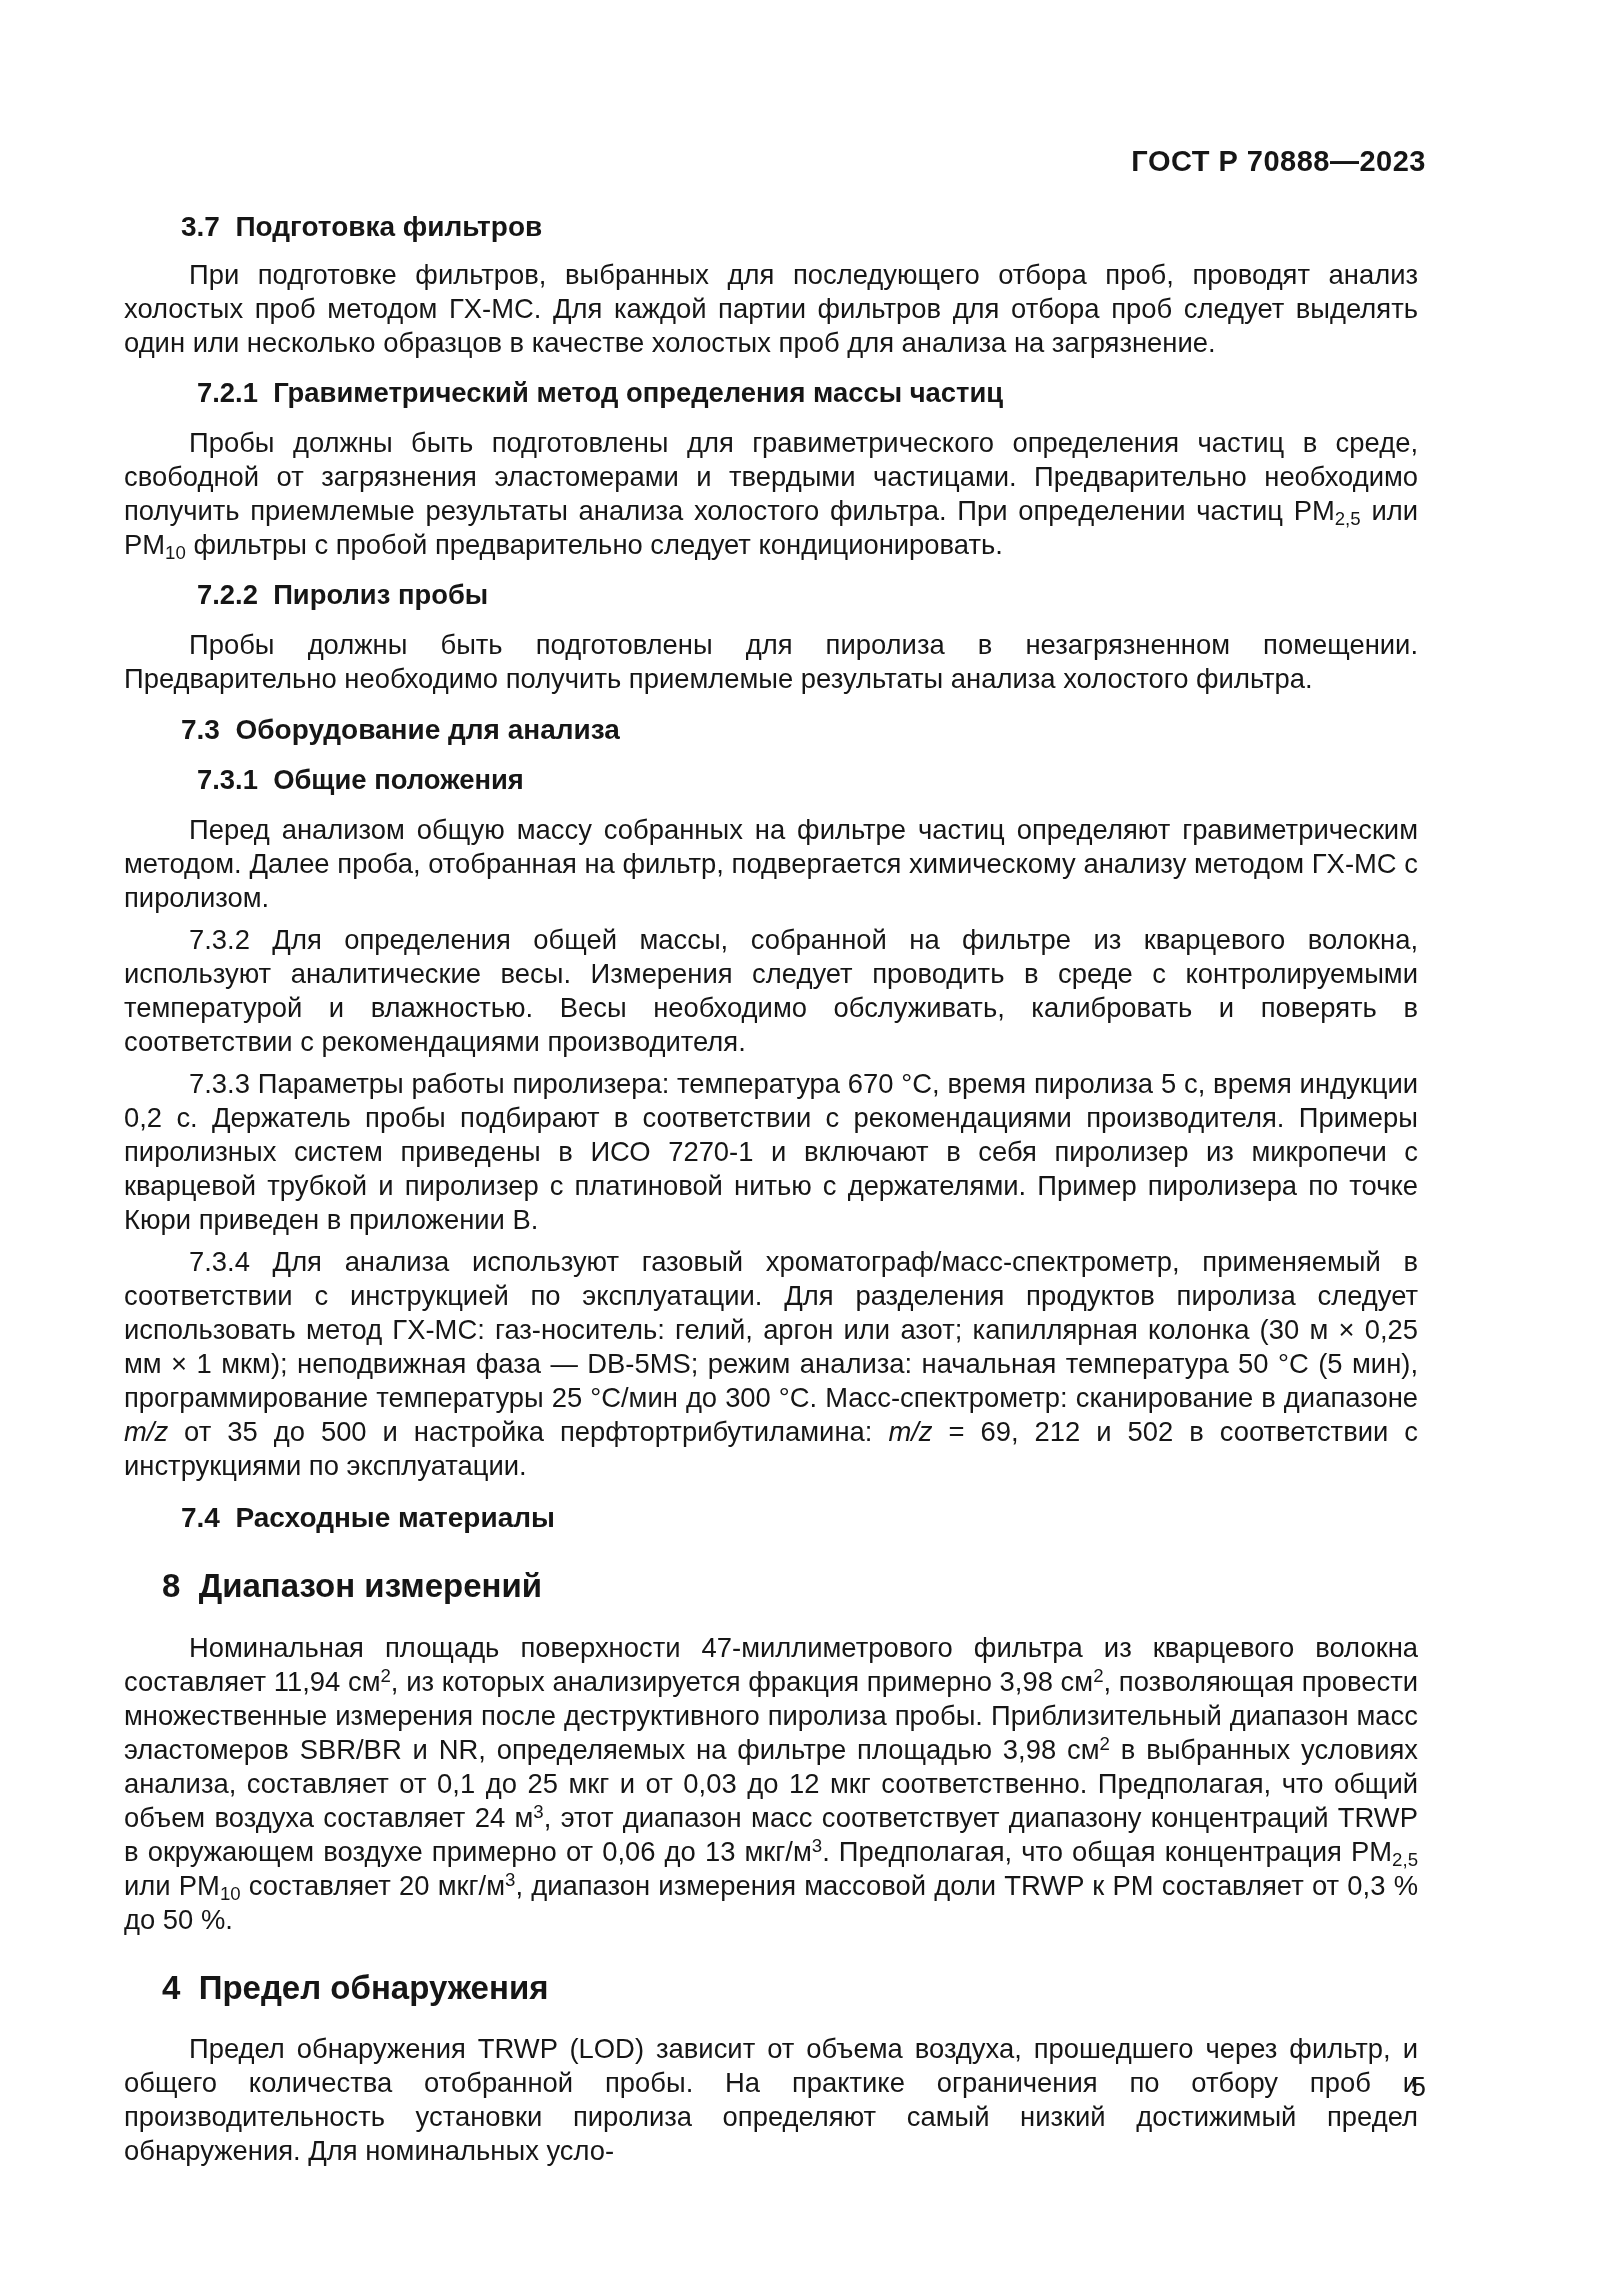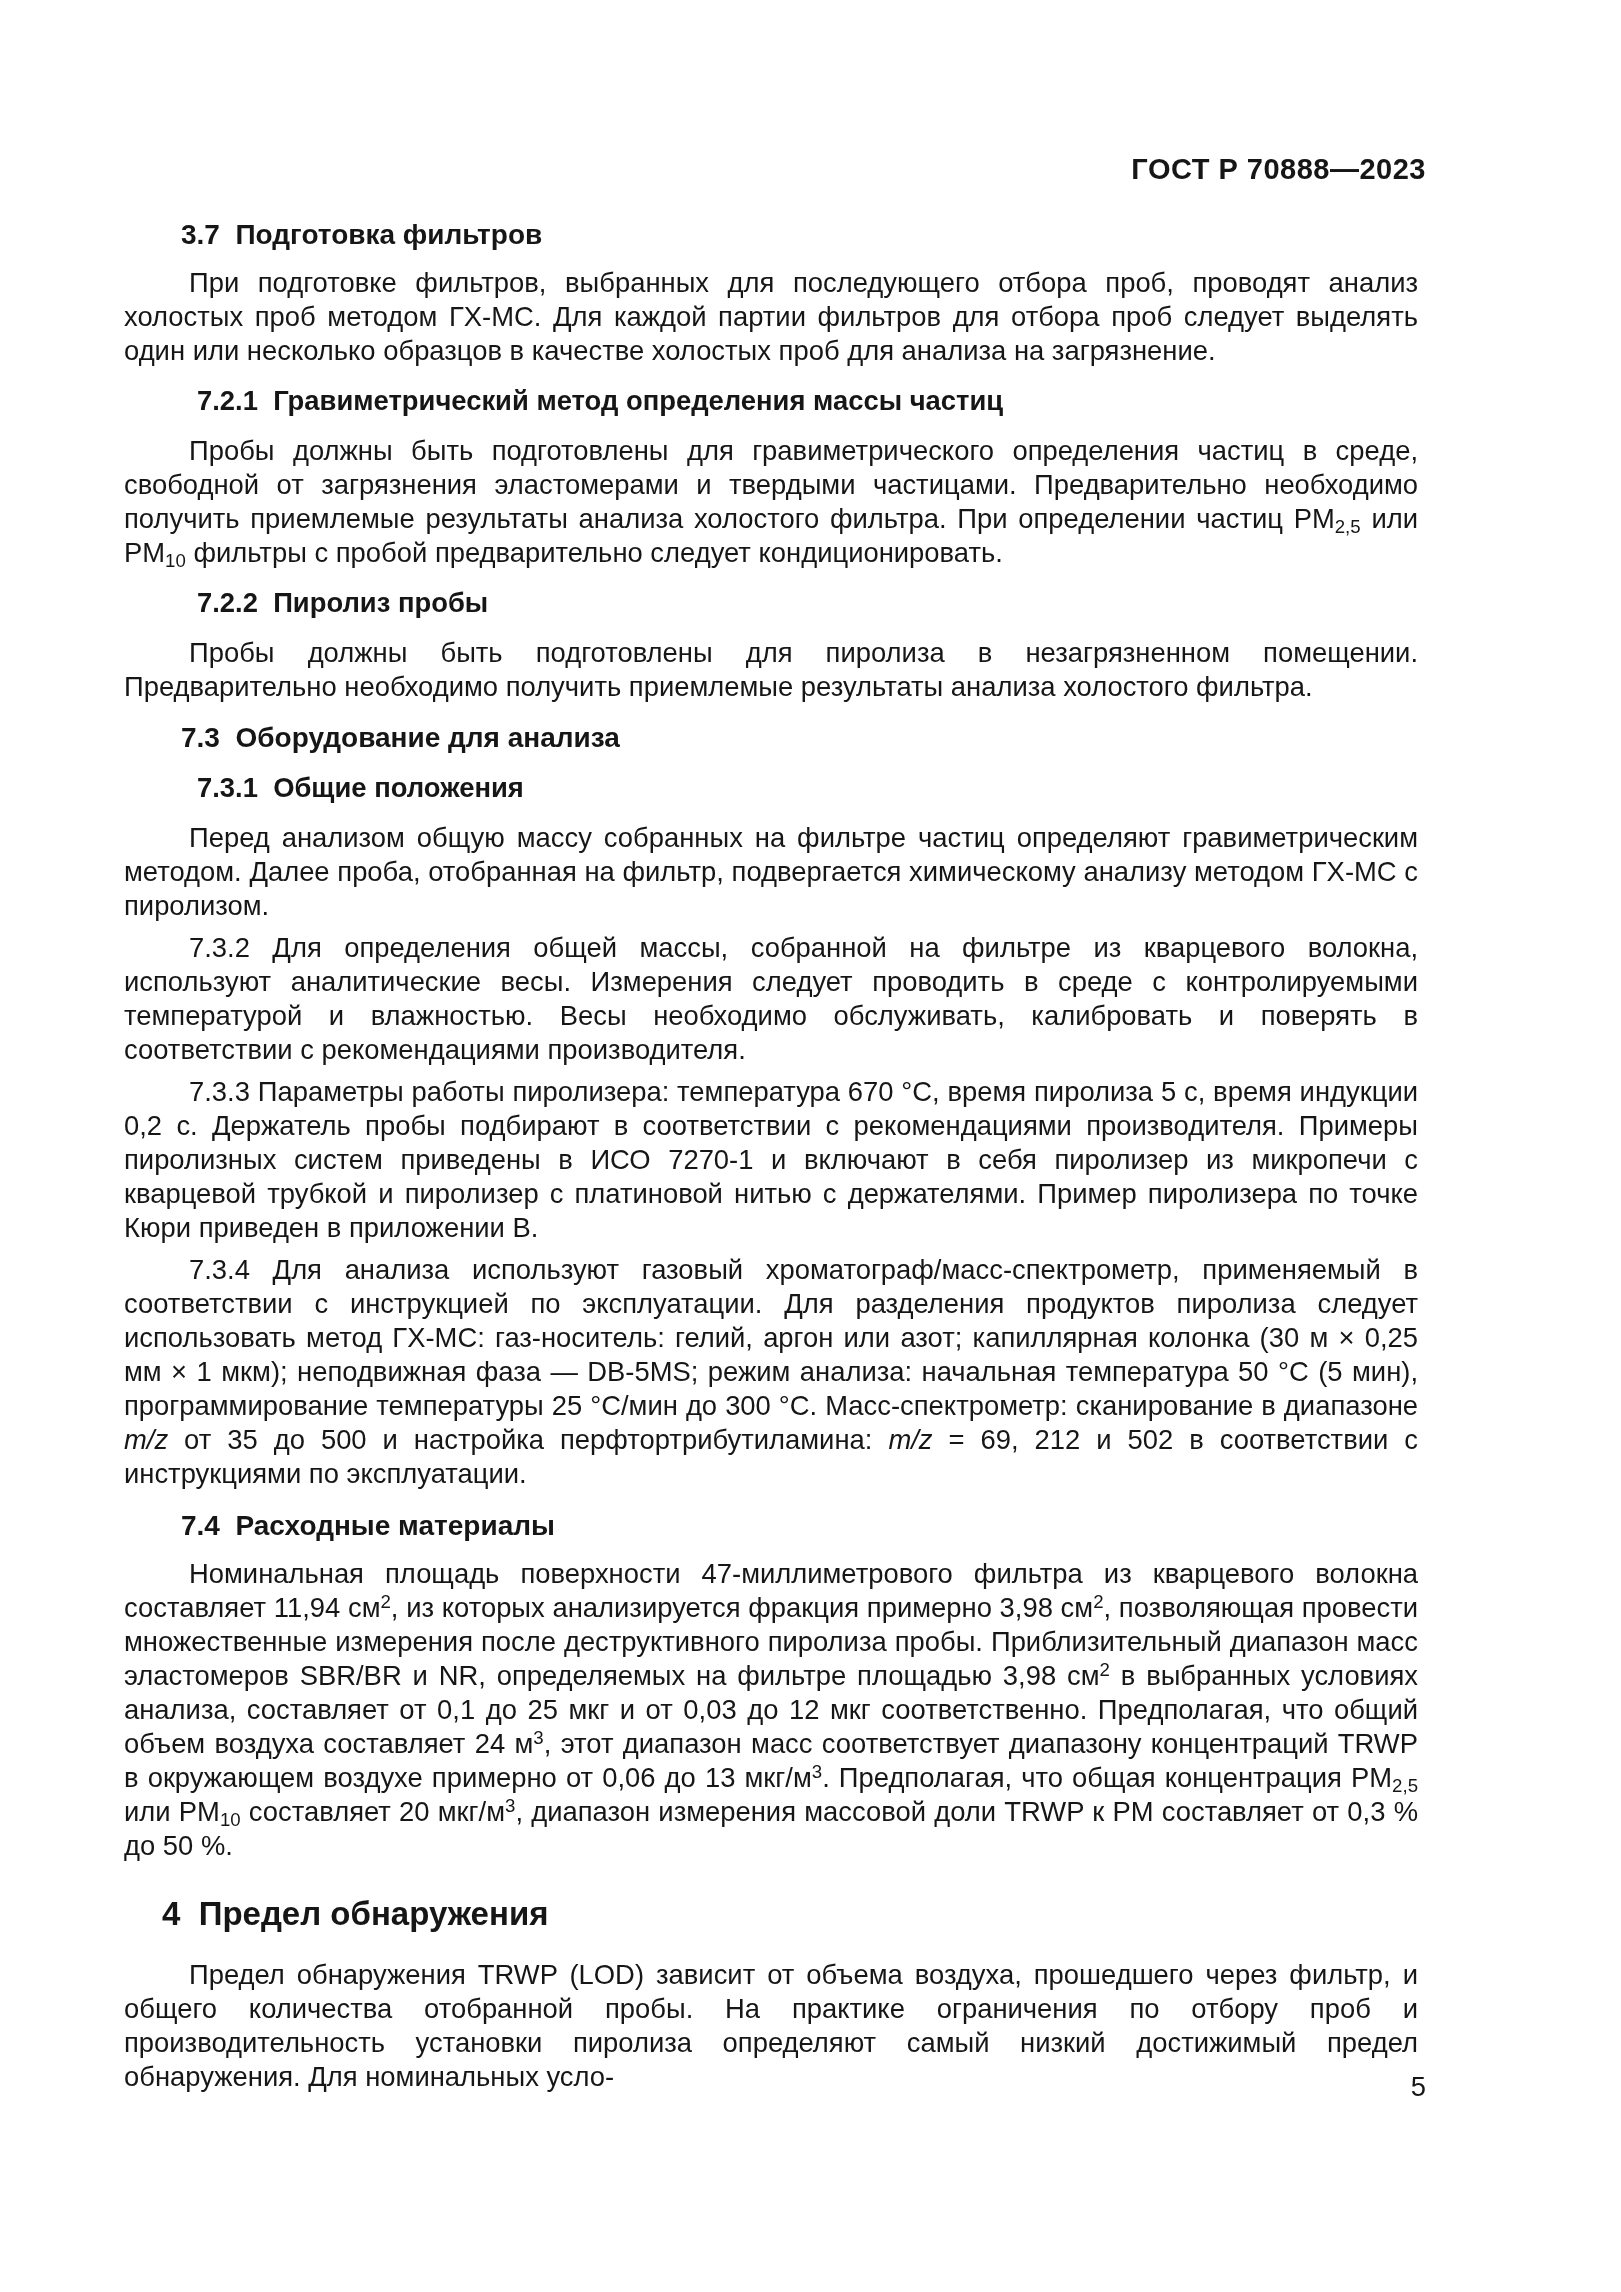--- a/index.html
+++ b/index.html
@@ -6,21 +6,21 @@
   .page {
     position:relative;
     width:1621px; height:2293px;
     background:#ffffff;
     overflow:hidden;
     font-family:"Liberation Sans", sans-serif;
     color:#161616;
   }
   .content {
     position:absolute;
-    left:116px; top:152px;
+    left:116px; top:144px;
     width:1310px;
   }
   .doc-header {
     font-size:29px; font-weight:700;
     line-height:34px;
     text-align:right;
     margin:0 0 31px 0;
     letter-spacing:0.5px;
   }
   .blk { font-size:27.4px; line-height:34px; }
@@ -74,20 +74,21 @@
         <div class="blk p"><span>Пробы должны быть подготовлены для гравиметрического определения частиц в среде, свободной от загрязнения эластомерами и твердыми частицами. Предварительно необходимо получить приемлемые результаты анализа холостого фильтра. При определении частиц PM</span><sub>2,5</sub><span> или PM</span><sub>10</sub><span> фильтры с пробой предварительно следует кондиционировать.</span></div>
         <div class="blk h4"><span>7.2.2  Пиролиз пробы</span></div>
         <div class="blk p"><span>Пробы должны быть подготовлены для пиролиза в незагрязненном помещении. Предварительно необходимо получить приемлемые результаты анализа холостого фильтра.</span></div>
         <div class="blk h2"><span>7.3  Оборудование для анализа</span></div>
         <div class="blk h4"><span>7.3.1  Общие положения</span></div>
         <div class="blk p"><span>Перед анализом общую массу собранных на фильтре частиц определяют гравиметрическим методом. Далее проба, отобранная на фильтр, подвергается химическому анализу методом ГХ-МС с пиролизом.</span></div>
         <div class="blk p"><span>7.3.2 Для определения общей массы, собранной на фильтре из кварцевого волокна, используют аналитические весы. Измерения следует проводить в среде с контролируемыми температурой и влажностью. Весы необходимо обслуживать, калибровать и поверять в соответствии с рекомендациями производителя.</span></div>
         <div class="blk p"><span>7.3.3 Параметры работы пиролизера: температура 670 °C, время пиролиза 5 с, время индукции 0,2 с. Держатель пробы подбирают в соответствии с рекомендациями производителя. Примеры пиролизных систем приведены в ИСО 7270-1 и включают в себя пиролизер из микропечи с кварцевой трубкой и пиролизер с платиновой нитью с держателями. Пример пиролизера по точке Кюри приведен в приложении В.</span></div>
         <div class="blk p"><span>7.3.4 Для анализа используют газовый хроматограф/масс-спектрометр, применяемый в соответствии с инструкцией по эксплуатации. Для разделения продуктов пиролиза следует использовать метод ГХ-МС: газ-носитель: гелий, аргон или азот; капиллярная колонка (30 м × 0,25 мм × 1 мкм); неподвижная фаза — DB-5MS; режим анализа: начальная температура 50 °C (5 мин), программирование температуры 25 °C/мин до 300 °C. Масс-спектрометр: сканирование в диапазоне </span><span class="i">m/z</span><span> от 35 до 500 и настройка перфтортрибутиламина: </span><span class="i">m/z</span><span> = 69, 212 и 502 в соответствии с инструкциями по эксплуатации.</span></div>
         <div class="blk h2"><span>7.4  Расходные материалы</span></div>
+        <div class="blk h1"><span>8  Диапазон измерений</span></div>
         <div class="blk p"><span>Номинальная площадь поверхности 47-миллиметрового фильтра из кварцевого волокна составляет 11,94 см</span><sup>2</sup><span>, из которых анализируется фракция примерно 3,98 см</span><sup>2</sup><span>, позволяющая провести множественные измерения после деструктивного пиролиза пробы. Приблизительный диапазон масс эластомеров SBR/BR и NR, определяемых на фильтре площадью 3,98 см</span><sup>2</sup><span> в выбранных условиях анализа, составляет от 0,1 до 25 мкг и от 0,03 до 12 мкг соответственно. Предполагая, что общий объем воздуха составляет 24 м</span><sup>3</sup><span>, этот диапазон масс соответствует диапазону концентраций TRWP в окружающем воздухе примерно от 0,06 до 13 мкг/м</span><sup>3</sup><span>. Предполагая, что общая концентрация PM</span><sub>2,5</sub><span> или PM</span><sub>10</sub><span> составляет 20 мкг/м</span><sup>3</sup><span>, диапазон измерения массовой доли TRWP к PM составляет от 0,3 % до 50 %.</span></div>
         <div class="blk h1"><span>4  Предел обнаружения</span></div>
         <div class="blk p"><span>Предел обнаружения TRWP (LOD) зависит от объема воздуха, прошедшего через фильтр, и общего количества отобранной пробы. На практике ограничения по отбору проб и производительность установки пиролиза определяют самый низкий достижимый предел обнаружения. Для номинальных усло-</span></div>
       </div>
   </div>
   <div class="page-number">5</div>
 </div>
 
 
 </body></html>

